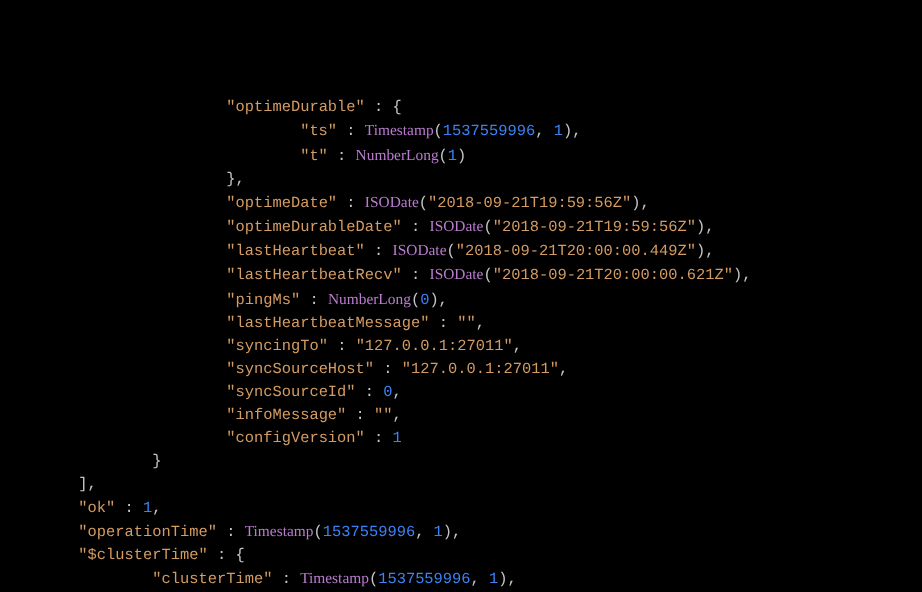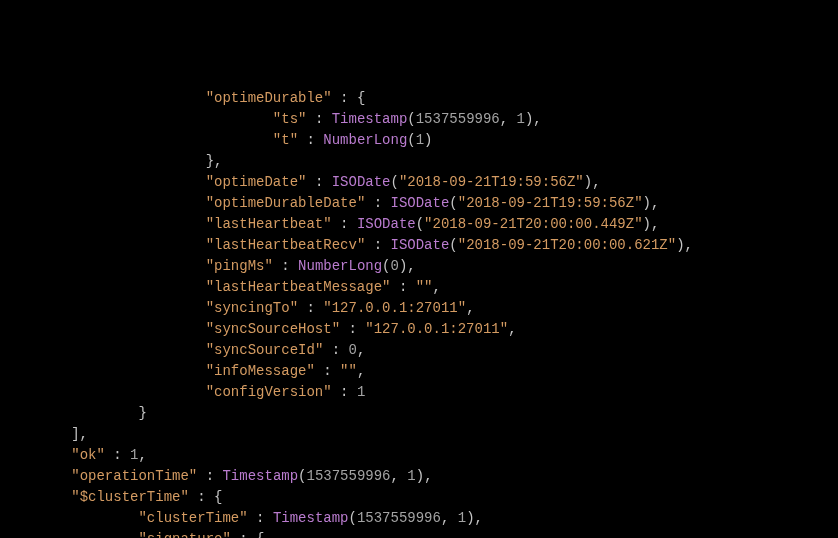--- a/index.html
+++ b/index.html
@@ -8,23 +8,23 @@
       color: #c5c5c5;
       font-family: Consolas, 'Courier New', monospace;
       font-size: 14px;
       line-height: 1.5;
       padding: 4px;
       white-space: pre;
       width: 838px;
       height: 538px;
       overflow: hidden;
     }
-    .kw { color: #ba7ccf; }    
+    .kw { color: #ba7ccf; font-family: Liberation Serif, serif; }    
     .str { color: #d49b62; }    
-    .num { color: #a3a3a3; }    
+    .num { color: #3b82f6; }    
     .punct { color: #c5c5c5; }  
     .line { display: block; }
   </style>
 </head>
 <body>
 
 
 
 <div><span class="line">                        <span class="str">"<span>optimeDurable</span>"</span> <span class="punct">: {</span></span><span class="line">                                <span class="str">"<span>ts</span>"</span> <span class="punct">:</span> <span class="kw">Timestamp</span><span class="punct">(</span><span class="num">1537559996</span><span class="punct">,</span> <span class="num">1</span><span class="punct">),</span></span><span class="line">                                <span class="str">"<span>t</span>"</span> <span class="punct">:</span> <span class="kw">NumberLong</span><span class="punct">(</span><span class="num">1</span><span class="punct">)</span></span><span class="line">                        <span class="punct">},</span></span><span class="line">                        <span class="str">"<span>optimeDate</span>"</span> <span class="punct">:</span> <span class="kw">ISODate</span><span class="punct">(</span><span class="str">"<span>2018-09-21T19:59:56Z</span>"</span><span class="punct">),</span></span><span class="line">                        <span class="str">"<span>optimeDurableDate</span>"</span> <span class="punct">:</span> <span class="kw">ISODate</span><span class="punct">(</span><span class="str">"<span>2018-09-21T19:59:56Z</span>"</span><span class="punct">),</span></span><span class="line">                        <span class="str">"<span>lastHeartbeat</span>"</span> <span class="punct">:</span> <span class="kw">ISODate</span><span class="punct">(</span><span class="str">"<span>2018-09-21T20:00:00.449Z</span>"</span><span class="punct">),</span></span><span class="line">                        <span class="str">"<span>lastHeartbeatRecv</span>"</span> <span class="punct">:</span> <span class="kw">ISODate</span><span class="punct">(</span><span class="str">"<span>2018-09-21T20:00:00.621Z</span>"</span><span class="punct">),</span></span><span class="line">                        <span class="str">"<span>pingMs</span>"</span> <span class="punct">:</span> <span class="kw">NumberLong</span><span class="punct">(</span><span class="num">0</span><span class="punct">),</span></span><span class="line">                        <span class="str">"<span>lastHeartbeatMessage</span>"</span> <span class="punct">:</span> <span class="str">"<span></span>"</span><span class="punct">,</span></span><span class="line">                        <span class="str">"<span>syncingTo</span>"</span> <span class="punct">:</span> <span class="str">"<span>127.0.0.1:27011</span>"</span><span class="punct">,</span></span><span class="line">                        <span class="str">"<span>syncSourceHost</span>"</span> <span class="punct">:</span> <span class="str">"<span>127.0.0.1:27011</span>"</span><span class="punct">,</span></span><span class="line">                        <span class="str">"<span>syncSourceId</span>"</span> <span class="punct">:</span> <span class="num">0</span><span class="punct">,</span></span><span class="line">                        <span class="str">"<span>infoMessage</span>"</span> <span class="punct">:</span> <span class="str">"<span></span>"</span><span class="punct">,</span></span><span class="line">                        <span class="str">"<span>configVersion</span>"</span> <span class="punct">:</span> <span class="num">1</span></span><span class="line">                <span class="punct">}</span></span><span class="line">        <span class="punct">],</span></span><span class="line">        <span class="str">"<span>ok</span>"</span> <span class="punct">:</span> <span class="num">1</span><span class="punct">,</span></span><span class="line">        <span class="str">"<span>operationTime</span>"</span> <span class="punct">:</span> <span class="kw">Timestamp</span><span class="punct">(</span><span class="num">1537559996</span><span class="punct">,</span> <span class="num">1</span><span class="punct">),</span></span><span class="line">        <span class="str">"<span>$clusterTime</span>"</span> <span class="punct">: {</span></span><span class="line">                <span class="str">"<span>clusterTime</span>"</span> <span class="punct">:</span> <span class="kw">Timestamp</span><span class="punct">(</span><span class="num">1537559996</span><span class="punct">,</span> <span class="num">1</span><span class="punct">),</span></span><span class="line">                <span class="str">"<span>signature</span>"</span> <span class="punct">: {</span></span></div>
 

